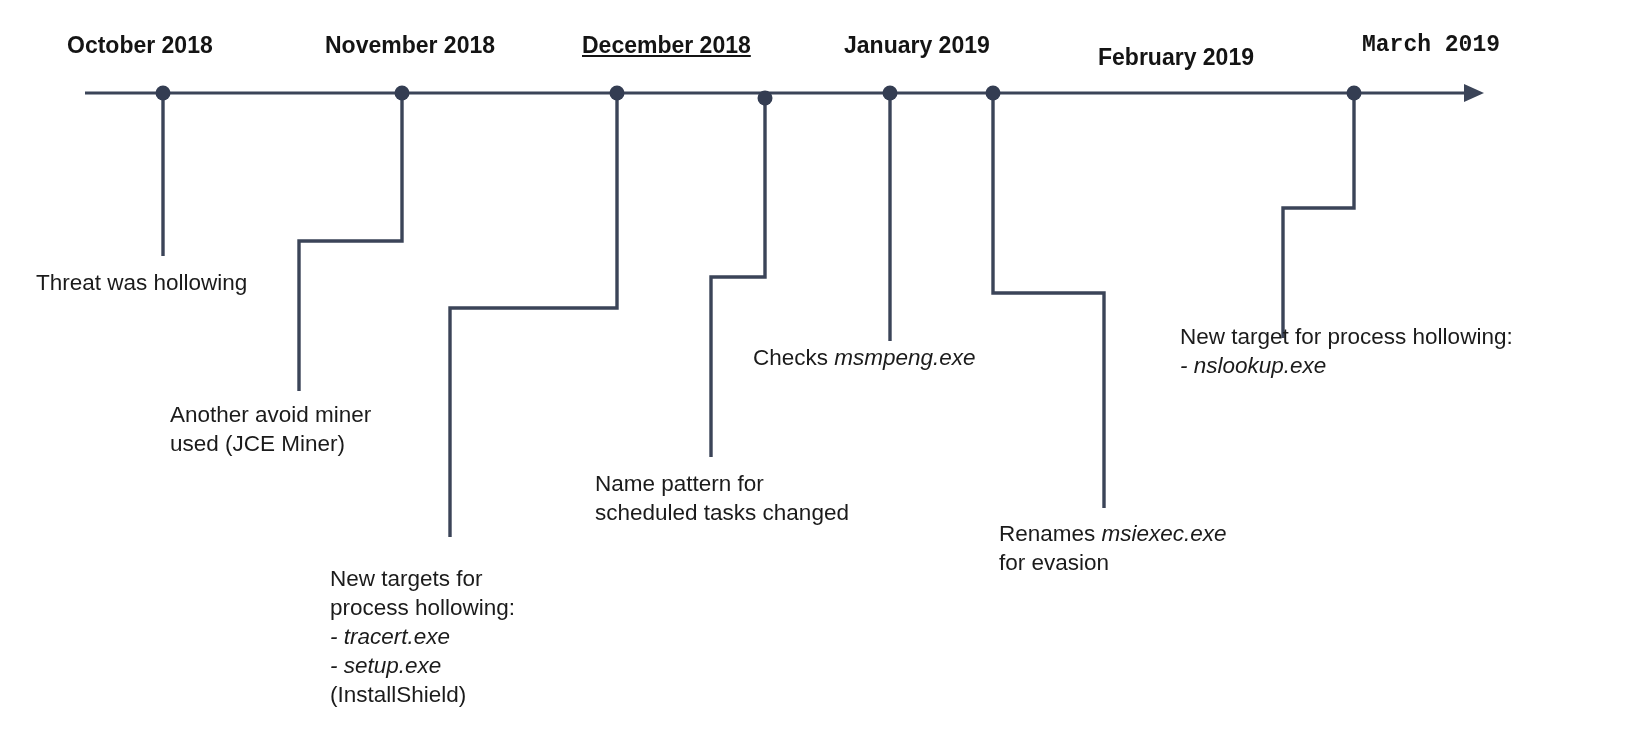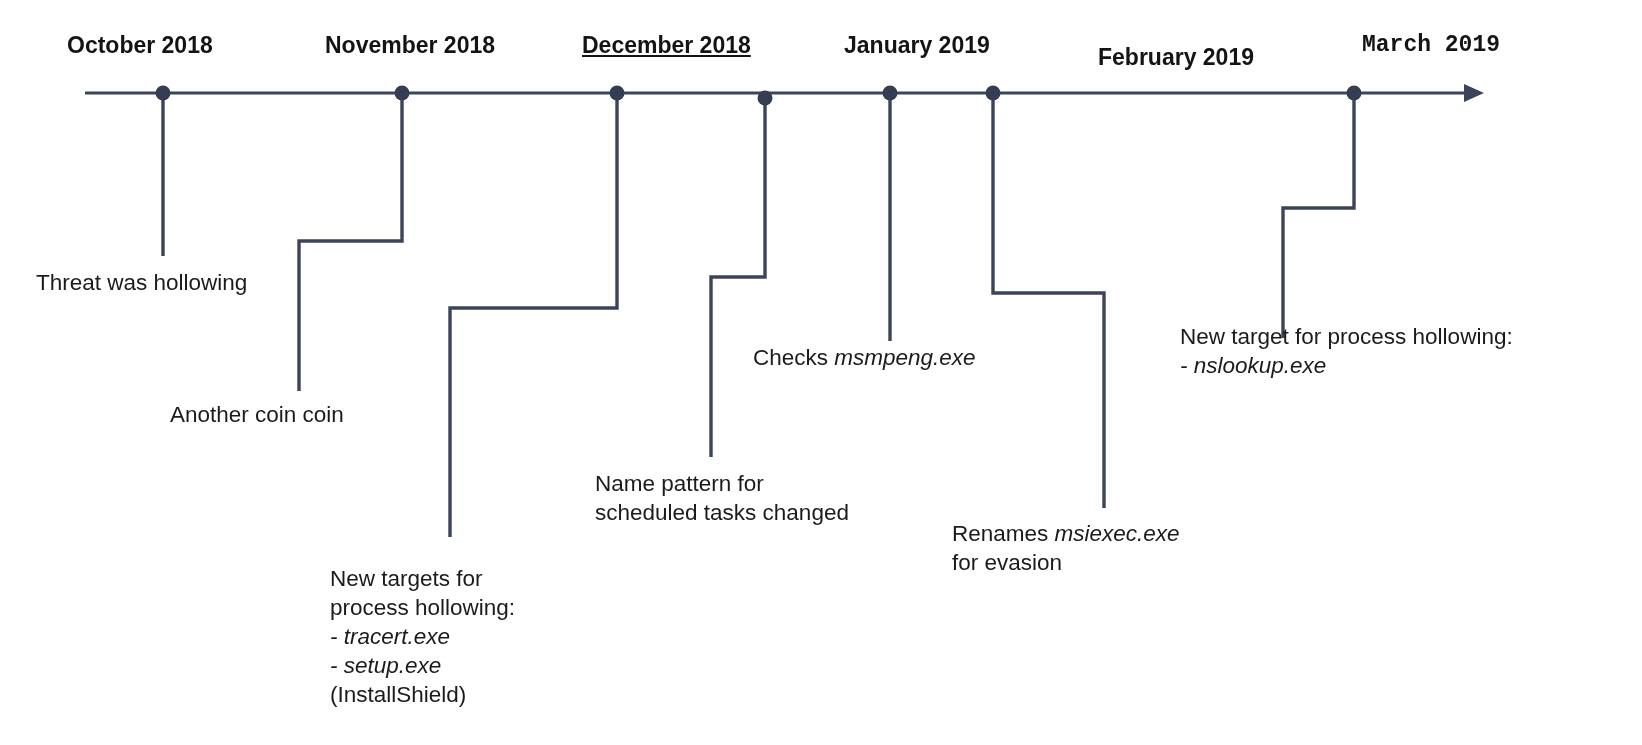--- a/index.html
+++ b/index.html
@@ -50,41 +50,42 @@
   <div class="month" style="left:582px;top:32px;text-decoration:underline;">December 2018</div>
   <div class="month" style="left:844px;top:32px;">January 2019</div>
   <div class="month" style="left:1098px;top:44px;">February 2019</div>
   <div class="month" style="left:1362px;top:32px;font-family:Liberation Mono, monospace;">March 2019</div>
 
   <div class="note" style="left:36px;top:268px;">
     <div>Threat was hollowing</div>
   </div>
 
   <div class="note" style="left:170px;top:400px;">
-    <div>Another coin coin</div>
+    <div>Another avoid miner</div>
+    <div>used (JCE Miner)</div>
   </div>
 
   <div class="note" style="left:330px;top:564px;">
     <div>New targets for</div>
     <div>process hollowing:</div>
     <div class="it">- tracert.exe</div>
     <div class="it">- setup.exe</div>
     <div>(InstallShield)</div>
   </div>
 
   <div class="note" style="left:581px;top:469px;margin-left:14px;">
     <div>Name pattern for</div>
     <div>scheduled tasks changed</div>
   </div>
 
   <div class="note" style="left:753px;top:343px;text-align:right;">
     <div><span>Checks </span><span class="it">msmpeng.exe</span></div>
   </div>
 
-  <div class="note" style="left:952px;top:519px;">
+  <div class="note" style="left:999px;top:519px;">
     <div><span>Renames </span><span class="it">msiexec.exe</span></div>
     <div>for evasion</div>
   </div>
 
   <div class="note" style="left:1180px;top:322px;">
     <div>New target for process hollowing:</div>
     <div class="it">- nslookup.exe</div>
   </div>
 
 </div>

